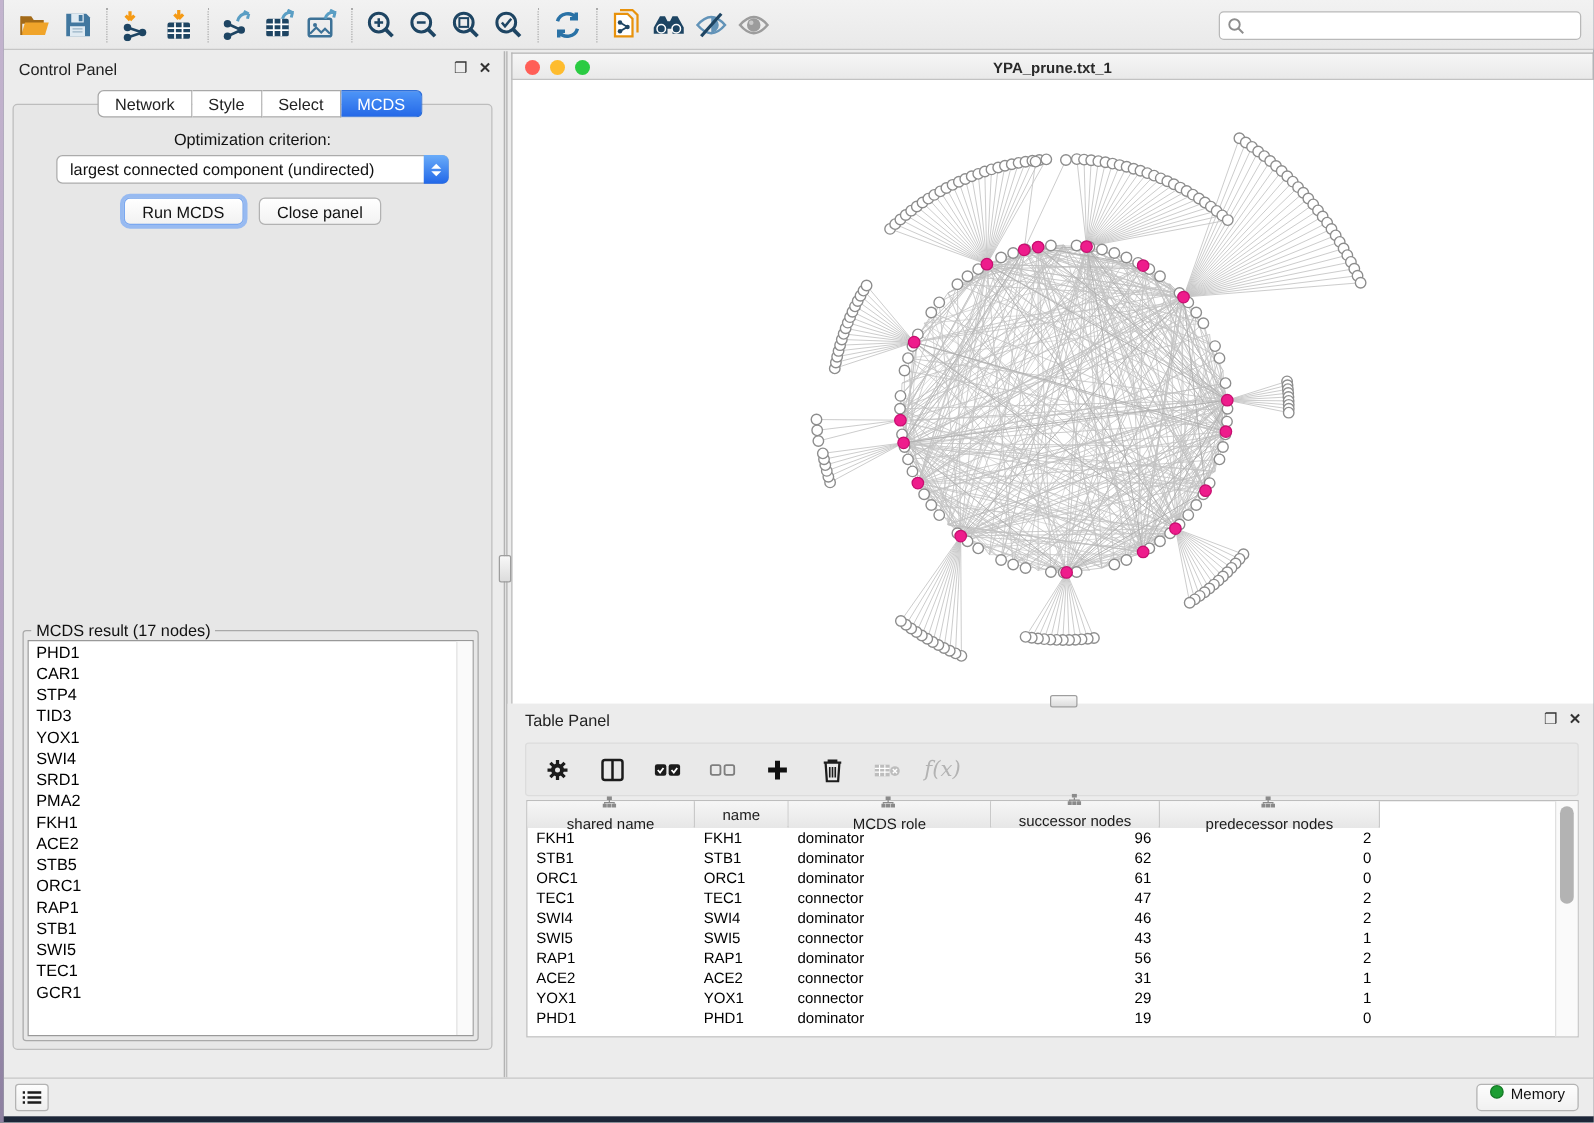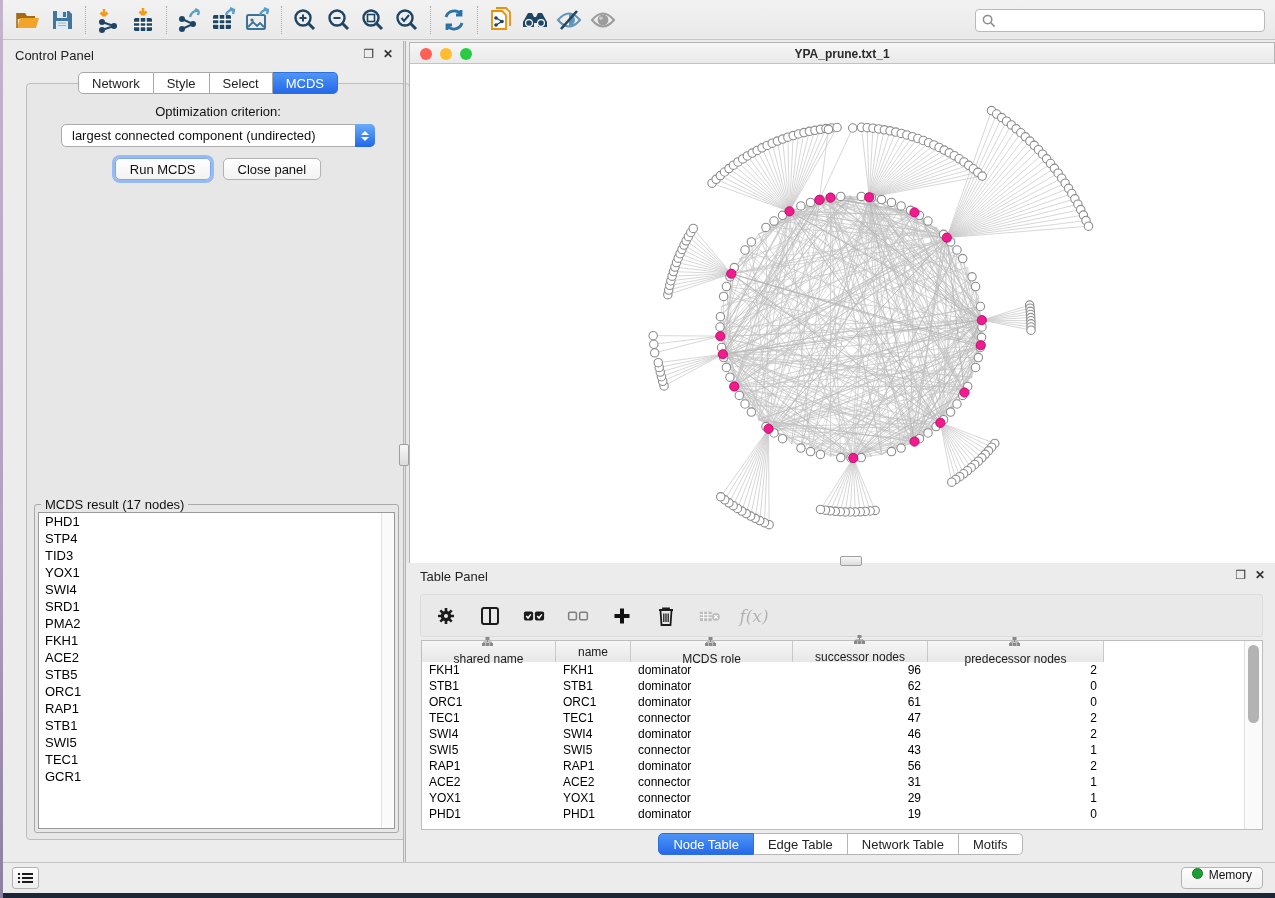--- a/index.html
+++ b/index.html
@@ -33,21 +33,21 @@
   .cp-title { position:absolute; left:12px; top:7px; font-size:13px; color:#222; }
   .win-ctrls { position:absolute; right:10px; top:6px; display:flex; gap:9px; color:#333; }
   .win-ctrls span { font-size:12px; line-height:14px; cursor:default; }
   .cp-tabs { position:absolute; left:75px; top:31px; height:22px; display:flex; z-index:3; }
   .cp-tab { height:22px; padding:0 13px; background:#fff; border:1px solid #a8a8a8;
     border-left:none; font-size:13px; display:flex; align-items:center; color:#222; }
   .cp-tab:first-child { border-left:1px solid #a8a8a8; border-radius:5px 0 0 5px; }
   .cp-tab:last-child { border-radius:0 5px 5px 0; }
   .cp-tab.active { background:linear-gradient(#4e95f7,#2569e8); color:#fff; border-color:#2f6fd8; }
   .cp-content { position:absolute; left:7px; top:42px; width:384px; bottom:22px;
-    background:#e7e7e7; border:1px solid #bdbdbd; border-radius:4px;margin-left:16px; }
+    background:#e7e7e7; border:1px solid #bdbdbd; border-radius:4px; }
   .opt-label { position:absolute; left:0; right:0; top:20px; text-align:center; font-size:13px; color:#111; }
   .dropdown { position:absolute; left:34px; top:40px; width:314px; height:23px; background:#fff;
     border:1px solid #ababab; border-radius:5px; display:flex; align-items:center; }
   .dropdown .dd-text { flex:1; padding-left:10px; font-size:13px; color:#111;
     white-space:nowrap; overflow:hidden; }
   .dd-stepper { width:20px; height:23px; margin:-1px -1px -1px 0; border-radius:0 5px 5px 0;
     background:linear-gradient(#6aacf9,#2167e8); display:flex; flex-direction:column;
     align-items:center; justify-content:center; gap:2px; }
   .dd-stepper i { width:0; height:0; border-left:4px solid transparent; border-right:4px solid transparent; }
   .dd-stepper .up { border-bottom:4px solid #fff; }
@@ -295,20 +295,21 @@
       </div>
       <div class="btn-row">
         <button class="mac-btn focused">Run MCDS</button>
         <button class="mac-btn">Close panel</button>
       </div>
       <div class="mcds-group">
         <span class="mcds-legend">MCDS result (17 nodes)</span>
         <div class="mcds-list" id="mcds-list">
           <div class="mcds-scroll"></div>
         <div class="mcds-item">PHD1</div>
+            <div class="mcds-item">CAR1</div>
             <div class="mcds-item">STP4</div>
             <div class="mcds-item">TID3</div>
             <div class="mcds-item">YOX1</div>
             <div class="mcds-item">SWI4</div>
             <div class="mcds-item">SRD1</div>
             <div class="mcds-item">PMA2</div>
             <div class="mcds-item">FKH1</div>
             <div class="mcds-item">ACE2</div>
             <div class="mcds-item">STB5</div>
             <div class="mcds-item">ORC1</div>
@@ -1353,26 +1354,20 @@
             <div class="td" style="width: 162px; text-align: left;">dominator</div>
             <div class="td" style="width: 135px; text-align: right;">19</div>
             <div class="td" style="width: 176px; text-align: right;">0</div>
           </div>
         </div>
       <div class="tbl-scroll">
         <div class="tbl-thumb"></div>
       </div>
     </div>
 
-    <div class="tp-tabs" id="tp-tabs">
-        <div class="tp-tab active">Node Table</div>
-        <div class="tp-tab">Edge Table</div>
-        <div class="tp-tab">Network Table</div>
-        <div class="tp-tab">Motifs</div>
-      </div>
   </div>
 
   <div class="statusbar">
     <span class="menu-btn">
       <svg width="16" height="12" viewBox="0 0 16 12">
           <g stroke="#1c1c1c" stroke-width="2">
             <path d="M4 2 h11 M4 6 h11 M4 10 h11"></path>
           </g>
           <g fill="#1c1c1c">
             <rect x="0" y="1" width="2" height="2"></rect>

